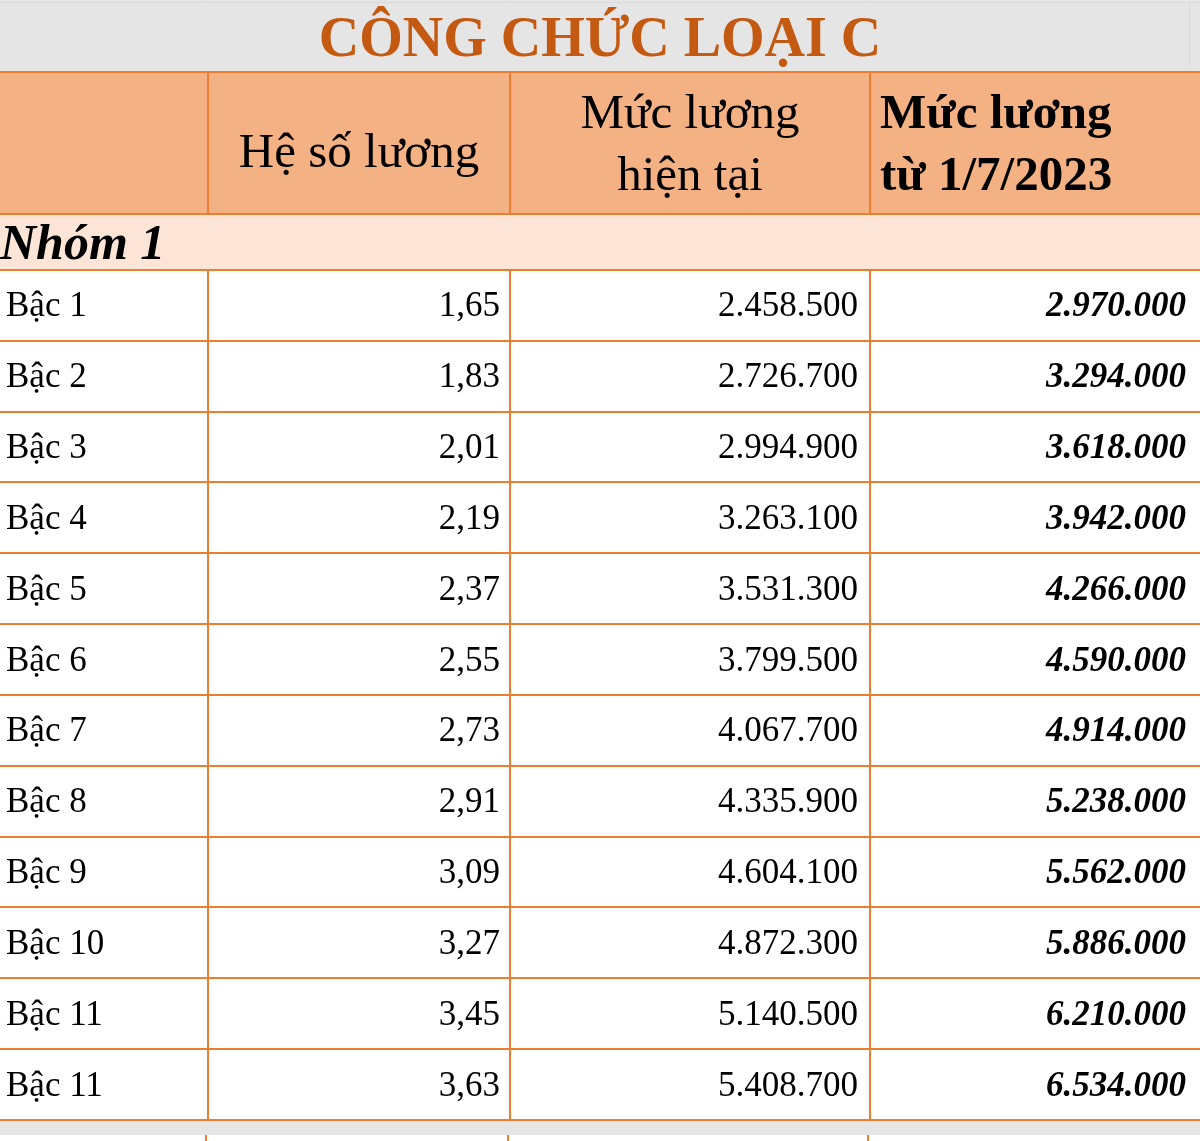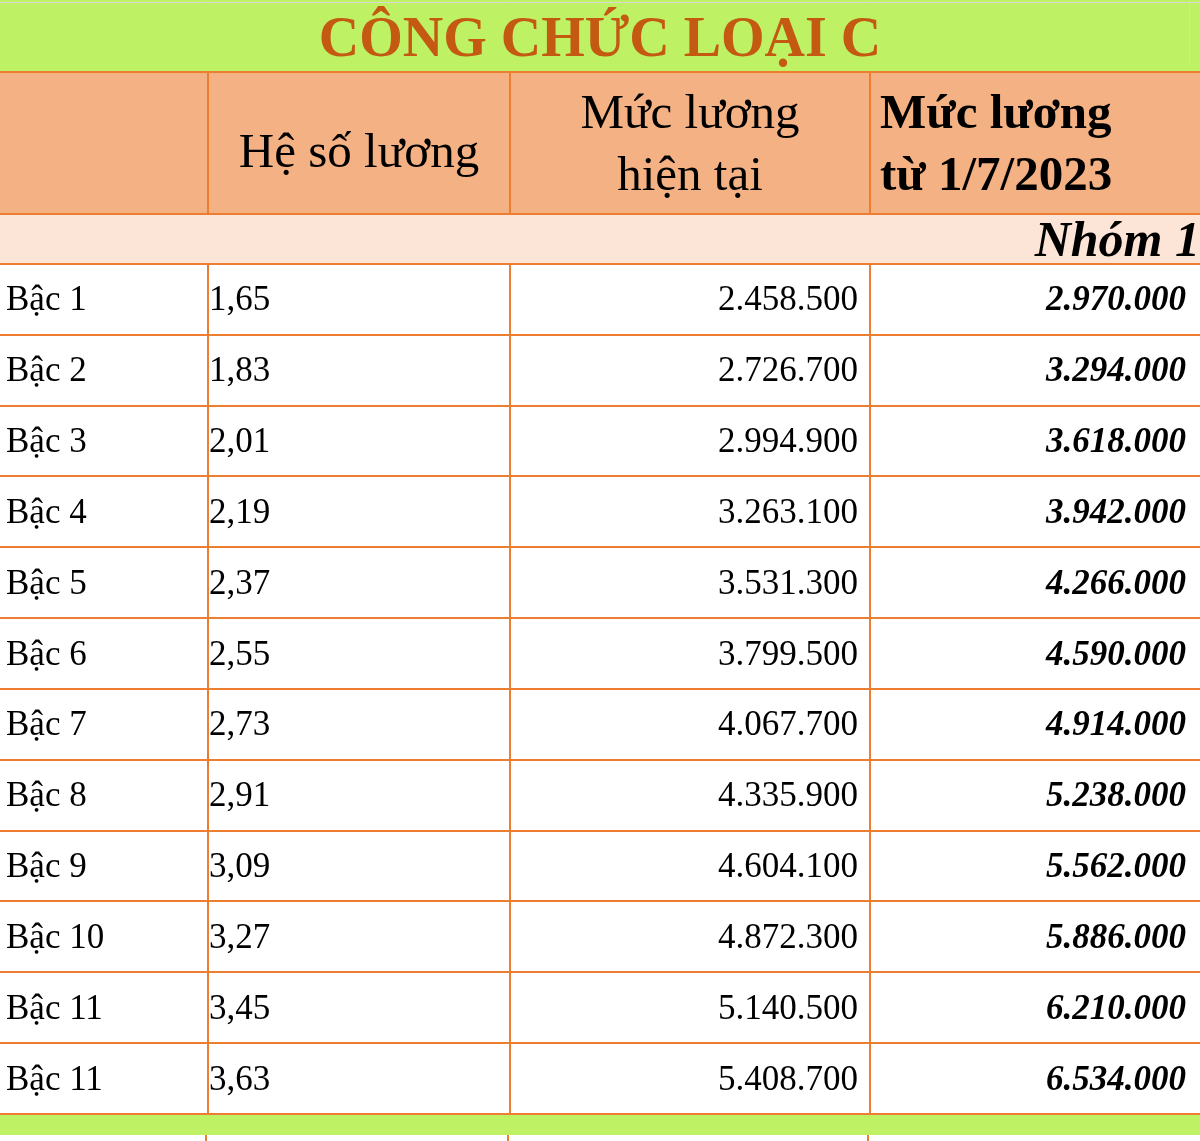--- a/index.html
+++ b/index.html
@@ -8,21 +8,21 @@
     --group-bg:#FCE4D6;
     --border:#ED7D31;
     --gridline:#D9D9D9;
     --text:#000000;
   }
   *{margin:0;padding:0;box-sizing:border-box;}
   body{background:#ffffff;}
   #app{
     position:relative;
     width:1200px;height:1141px;
-    background:#bef264;
+    background:#e5e5e5;
     font-family:"Liberation Serif","DejaVu Serif",serif;
     color:var(--text);
     overflow:hidden;
   }
   
   .gridline-h{position:absolute;top:2px;left:0;width:1200px;height:1px;background:var(--gridline);}
   .grid-stub{position:absolute;top:0;width:1px;height:3px;background:var(--gridline);}
   .gridline-v-right{position:absolute;top:2px;left:1189px;width:1px;height:64px;background:var(--gridline);}
   
   .title-row{
@@ -34,32 +34,32 @@
     letter-spacing:0px;white-space:nowrap;
   }
   
   .tbl{position:absolute;top:71px;left:0;width:1200px;}
   .row{display:flex;width:1200px;}
   .header-row{
     height:144px;border-top:2px solid var(--border);border-bottom:2px solid var(--border);
     background:var(--header-bg);
   }
   .group-row{
-    height:50px;border-bottom:2px solid var(--border);
+    height:56px;border-bottom:2px solid var(--border);
     background:var(--group-bg);
-    display:flex;align-items:center;justify-content:flex-end;
+    display:flex;align-items:center;justify-content:flex-start;
   }
   .group-row .group-label{font-size:50px;font-weight:bold;font-style:italic;}
   .data-row{
     height:70.8333px;border-bottom:2px solid var(--border);
     background:#ffffff;
   }
   .cell{height:100%;display:flex;align-items:center;overflow:hidden;}
   .c1{width:207px;justify-content:flex-start;padding-left:6px;}
-  .c2{width:302px;border-left:2px solid var(--border);padding-right:9px;}
+  .c2{width:302px;border-left:2px solid var(--border);justify-content:flex-end;padding-right:9px;}
   .c3{width:360px;border-left:2px solid var(--border);justify-content:flex-end;padding-right:11px;}
   .c4{width:331px;border-left:2px solid var(--border);justify-content:flex-end;padding-right:14px;}
   .data-row .cell{font-size:35px;}
   .data-row .c4{font-weight:bold;font-style:italic;}
   
   .header-row .cell{font-size:49px;line-height:62px;}
   .header-row .c2{justify-content:center;padding-right:0;padding-top:16px;}
   .header-row .c3{justify-content:center;padding-right:0;text-align:center;}
   .header-row .c4{justify-content:flex-start;padding-left:9px;padding-right:0;
                   font-weight:bold;text-align:left;}

